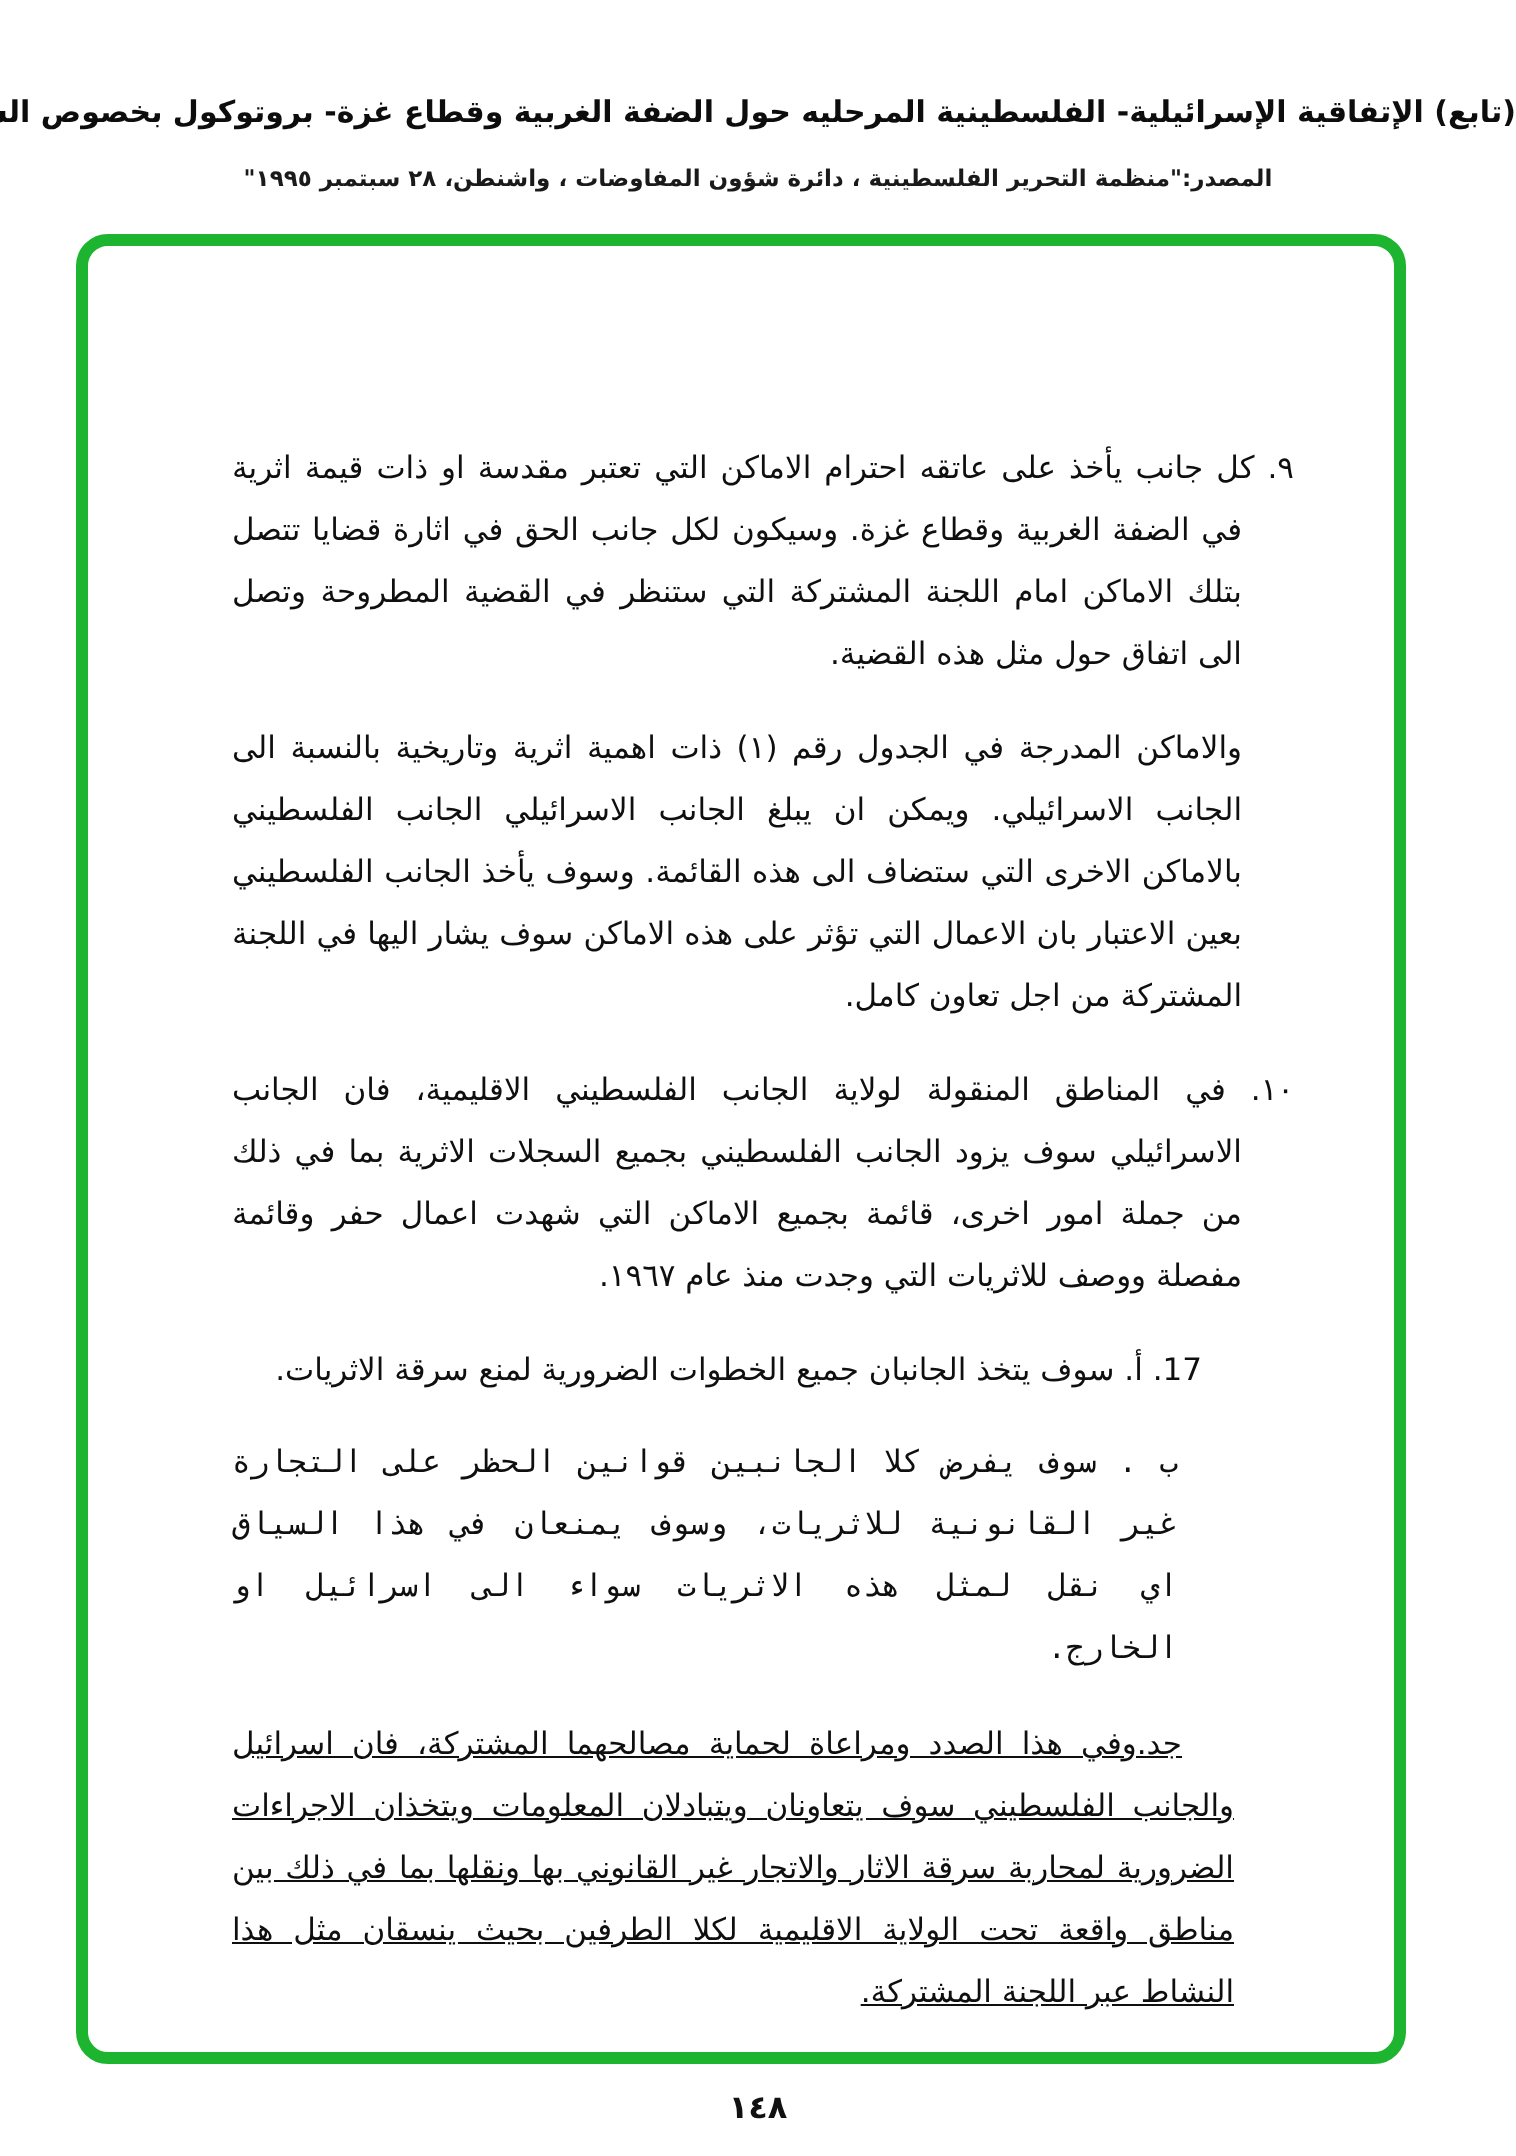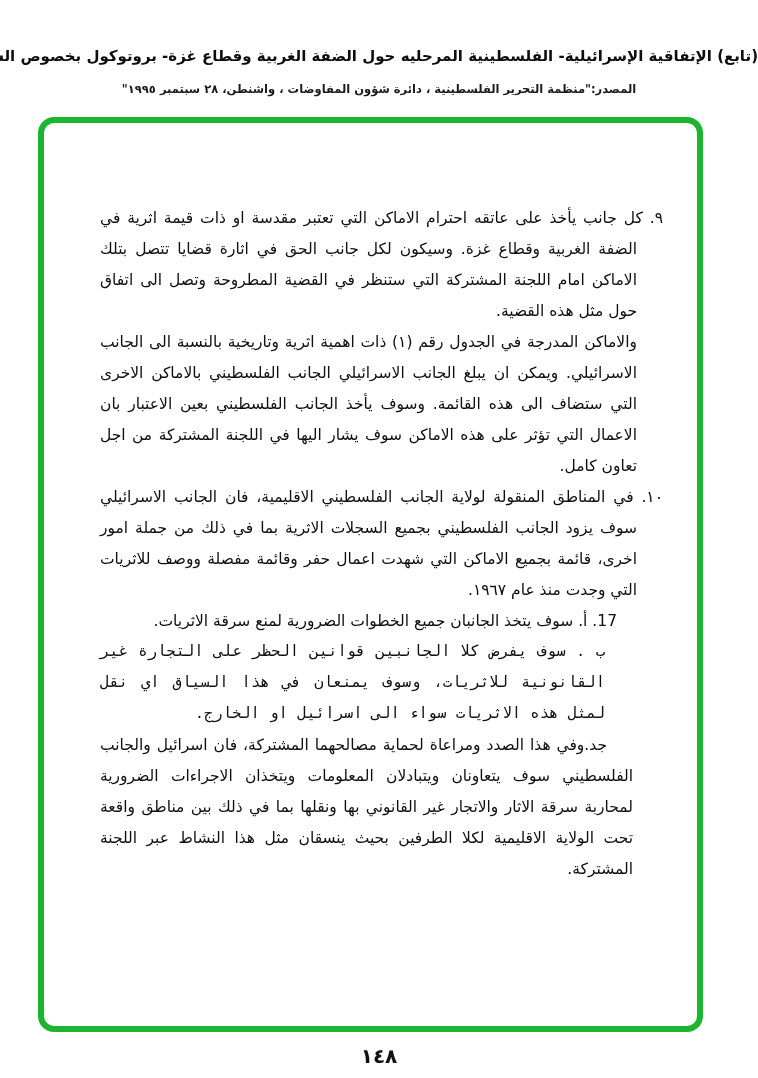--- a/index.html
+++ b/index.html
@@ -55,40 +55,40 @@
     left: 100px;
     top: 203px;
     width: 563px;
     direction: rtl;
     text-align: justify;
     font-size: 15.5px;
     line-height: 31px;
     color: #0f0f0f;
   }
   .text-block p {
-    margin: 0;
+    margin: 16px;
   }
   
   .p-num   { padding-right: 26px; text-indent: -26px; }
   
   .p-plain { padding-right: 26px; }
   
   .p-n11   { padding-right: 46px; }
   
   .p-b     { padding-right: 58px; font-family: Liberation Mono, monospace; }
   
-  .p-j     { padding-right: 30px; text-indent: 26px; }
+  .p-j     { padding-right: 30px; text-indent: 26px; text-decoration: underline; }
   .page-number {
     position: absolute;
     top: 1044px;
     left: 0;
     right: 0;
     text-align: center;
     direction: rtl;
-    font-size: 20px;
+    font-size: 16px;
     font-weight: bold;
     letter-spacing: 9px;
     color: #111111;
   }
 </style>
 </head>
 <body style="background: rgb(255, 255, 255); color: rgb(17, 17, 17);">
 
 <div class="doc-title">(تابع) الإتفاقية الإسرائيلية- الفلسطينية المرحليه حول الضفة الغربية وقطاع غزة- بروتوكول بخصوص الشؤون المدنية</div>
 

